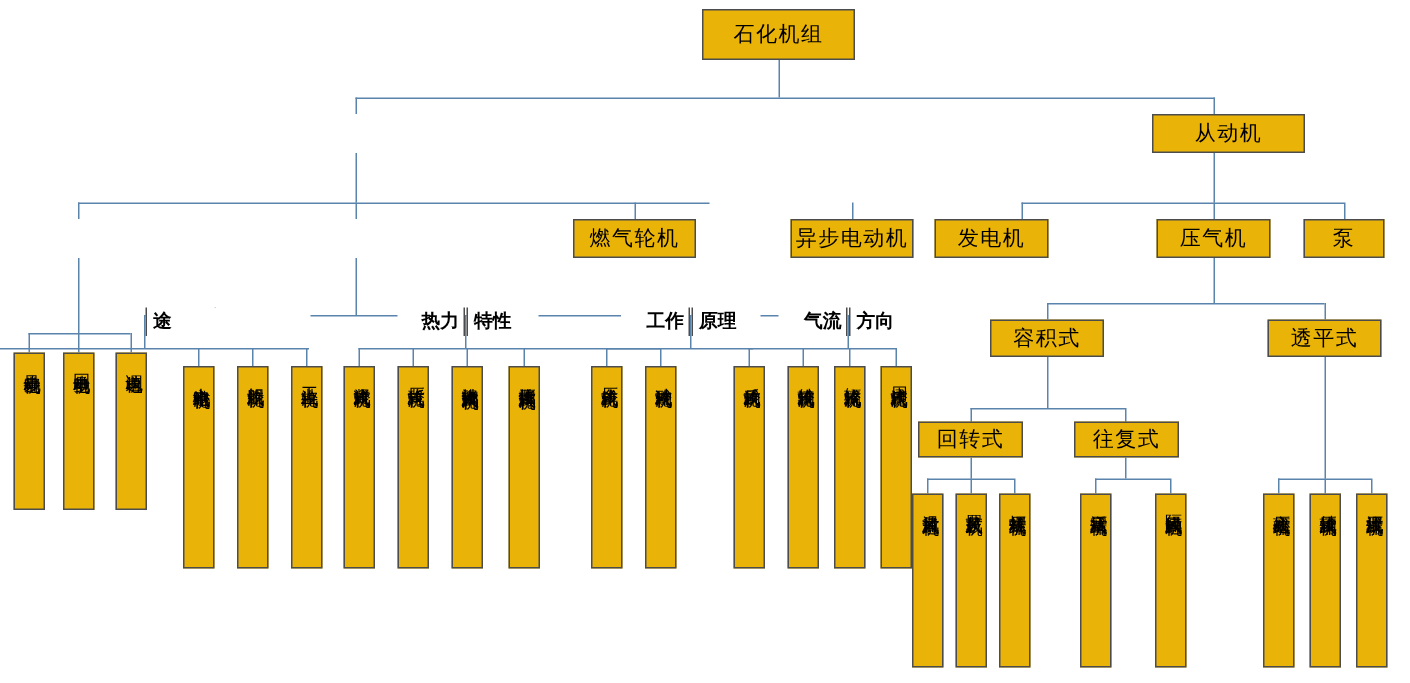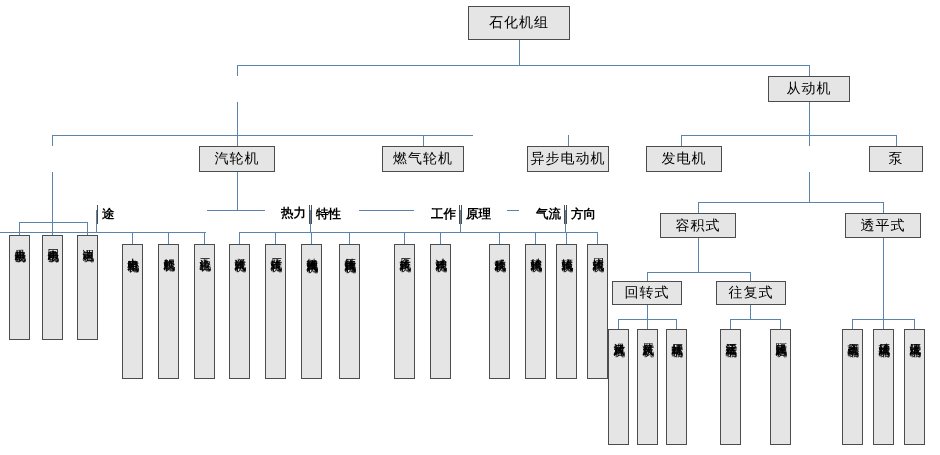--- a/index.html
+++ b/index.html
@@ -15,21 +15,21 @@
     width: 940px;
     height: 455px;
     background: #ffffff;
     overflow: hidden;
   }
   
   .node {
     position: absolute;
     box-sizing: border-box;
     border: 1px solid #4c4c4c;
-    background: #e5e5e5;
+    background: #eab308;
     display: flex;
     align-items: center;
     justify-content: center;
     color: #000000;
     z-index: 5;
   }
   .node.h {
     font-size: 14px;
     letter-spacing: 1px;
     line-height: 1.1;
@@ -160,48 +160,48 @@
   <div class="ln v" style="left:883px; top:238px; height:81px;"></div>
   <div class="ln h" style="left:852px; top:319px; width:62px;"></div>
   <div class="ln v" style="left:852px; top:319px; height:10px;"></div>
   <div class="ln v" style="left:883px; top:319px; height:10px;"></div>
   <div class="ln v" style="left:914px; top:319px; height:10px;"></div>
 
   <div class="node h" style="left:468px; top:6px; width:102px; height:34px;">
     <span>石化机组</span>
   </div>
 
-  <div class="node h" style="left:768px; top:76px; width:82px; height:26px;text-align:center;">
+  <div class="node h" style="left:768px; top:76px; width:102px; height:26px;text-align:center;">
     <span>从动机</span>
   </div>
 
-  <div class="node h" style="left:199px; top:146px; width:76px; height:26px;">
-    <span>汽轮机</span>
-  </div>
   <div class="node h" style="left:382px; top:146px; width:82px; height:26px;">
     <span>燃气轮机</span>
   </div>
   <div class="node h" style="left:527px; top:146px; width:82px; height:26px;">
     <span>异步电动机</span>
   </div>
-  <div class="node h" style="left:646px; top:146px; width:76px; height:26px;">
+  <div class="node h" style="left:623px; top:146px; width:76px; height:26px;">
     <span>发电机</span>
+  </div>
+  <div class="node h" style="left:771px; top:146px; width:76px; height:26px;">
+    <span>压气机</span>
   </div>
   <div class="node h" style="left:869px; top:146px; width:54px; height:26px;">
     <span>泵</span>
   </div>
 
   <div class="labelbox lft bdr-r" style="left:130px; top:205px; width:-0px; height:19px; left:128px; width:16px;">
     <span>用</span>
   </div>
   <div class="labelbox rgt bdr-l" style="left:97px; top:205px; width:110px; height:19px;">
     <span>途</span>
   </div>
 
-  <div class="labelbox lft bdr-r" style="left:265px; top:205px; width:45px; height:19px;font-family:Liberation Mono, monospace;">
+  <div class="labelbox lft bdr-r" style="left:265px; top:205px; width:45px; height:19px;">
     <span>热力</span>
   </div>
   <div class="labelbox rgt bdr-l" style="left:311px; top:205px; width:48px; height:19px;">
     <span>特性</span>
   </div>
 
   <div class="labelbox lft bdr-r" style="left:414px; top:205px; width:46px; height:19px;">
     <span>工作</span>
   </div>
   <div class="labelbox rgt bdr-l" style="left:461px; top:205px; width:46px; height:19px;">

